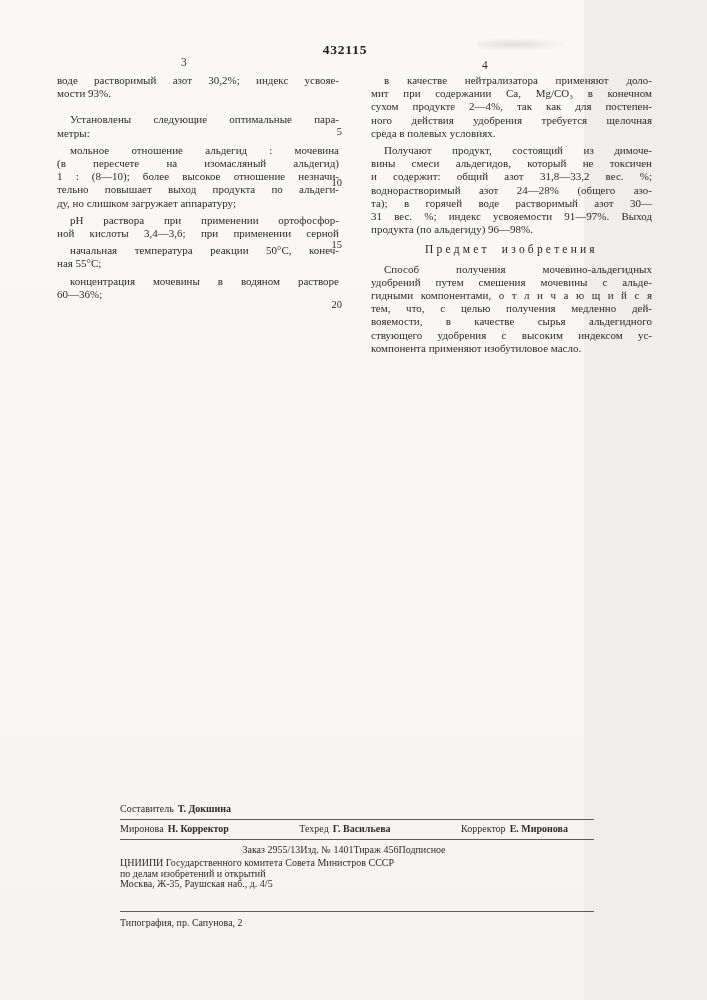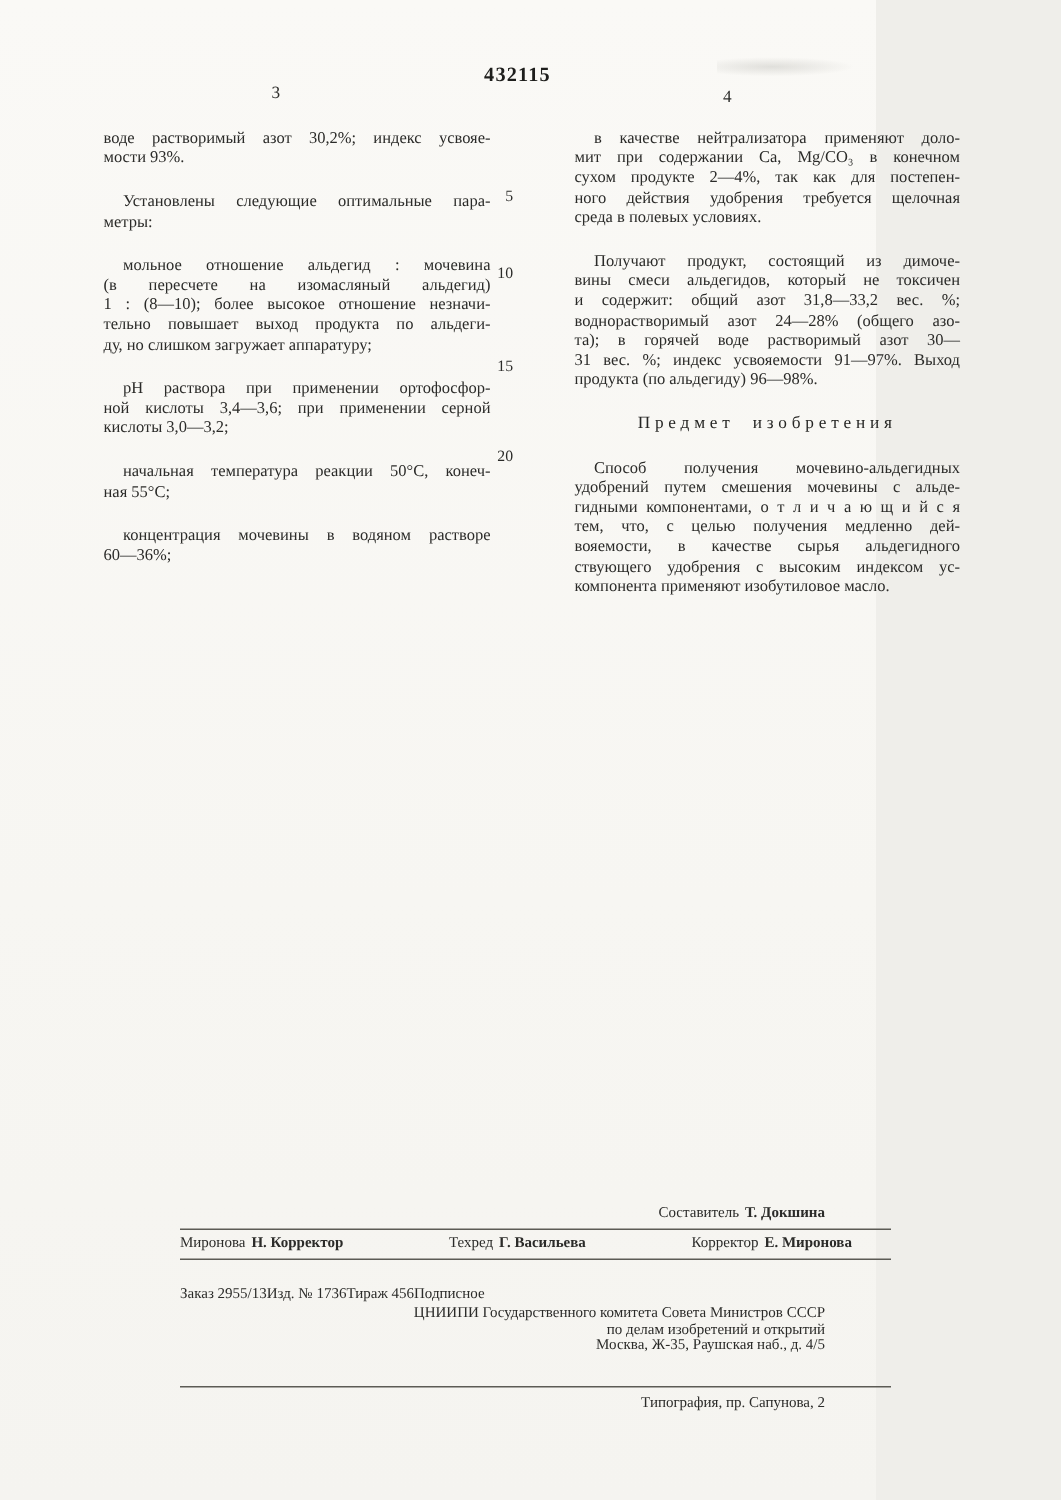--- a/index.html
+++ b/index.html
@@ -24,47 +24,47 @@
   .smudge {
     position:absolute; left:478px; top:38px; width:92px; height:13px;
     background:radial-gradient(ellipse at 40% 50%, rgba(120,120,112,0.20), rgba(120,120,112,0) 70%);
   }
   .col {
     position:absolute; top:70px;
     font-size:11px; line-height:13.2px; color:#2b2b29;
   }
   .col-left  { left:53px;  width:290px; }
   .col-right { left:367px; width:289px; }
-  .para { margin:16px; }
+  .para { margin:4px; }
   .para.gap-before { margin-top:13px; }
   .tline {
     text-align:justify; text-align-last:justify; -moz-text-align-last:justify;
   }
   .tline.last { text-align-last:left; -moz-text-align-last:left; }
   .para.indent .tline:first-child { text-indent:13px; }
   .claim-heading {
     text-align:center; font-size:11.5px; letter-spacing:3.2px;
     word-spacing:6px; margin:7px 0 6px 0; white-space:nowrap; color:#262624;
   }
   .gutter-num {
     position:absolute; left:320px; width:22px; text-align:right;
     font-size:10.5px; color:#2b2b29;
   }
   .g1 { top:126px; } .g2 { top:177px; } .g3 { top:239px; } .g4 { top:299px; }
 
   .footer {
     position:absolute; left:120px; top:803px; width:474px;
     font-size:10px; line-height:12px; color:#2b2b29;
   }
-  .f-center { width:430px; text-align:right; }
+  .f-center { width:430px; text-align:left; }
   .f-compiler { padding-bottom:4px; }
   .f-rule { border-top:1px solid #5c5b55; height:0; }
   .f-name { font-weight:700; margin-left:4px; }
   .f-editors { display:flex; justify-content:space-between; padding:3px 26px 4px 0; }
-  .f-order   { display:flex; justify-content:flex-start; padding:4px 26px 2px 0; line-height:11px;margin-top:13px; }
+  .f-order   { display:flex; justify-content:center; padding:4px 26px 2px 0; line-height:11px; }
   .f-org  { line-height:10.5px; padding-top:1px; padding-bottom:21px; }
   .f-printer { padding-top:5px; }
 </style>
 </head>
 <body>
 
 <div class="page">
 
   <div class="patent-number">432115</div>
   <div class="pagenum pagenum-left">3</div>
@@ -83,21 +83,20 @@
       <div class="para indent">
         <div class="tline">мольное отношение альдегид : мочевина</div>
         <div class="tline">(в пересчете на изомасляный альдегид)</div>
         <div class="tline">1 : (8—10); более высокое отношение незначи-</div>
         <div class="tline">тельно повышает выход продукта по альдеги-</div>
         <div class="tline last">ду, но слишком загружает аппаратуру;</div>
       </div>
       <div class="para indent">
         <div class="tline">pH раствора при применении ортофосфор-</div>
         <div class="tline">ной кислоты 3,4—3,6; при применении серной</div>
-        <div class="tline last">кислоты 3,0—3,2;</div>
       </div>
       <div class="para indent">
         <div class="tline">начальная температура реакции 50°С, конеч-</div>
         <div class="tline last">ная 55°С;</div>
       </div>
       <div class="para indent">
         <div class="tline">концентрация мочевины в водяном растворе</div>
         <div class="tline last">60—36%;</div>
       </div>
     </div>
@@ -157,21 +156,21 @@
       </span>
       <span>
         <span>Корректор</span><span class="f-name">Е. Миронова</span>
       </span>
     </div>
 
     <div class="f-rule"></div>
 
     <div class="f-order">
       <span>Заказ 2955/13</span>
-      <span>Изд. № 1736</span>
+      <span>Изд. № 1401</span>
       <span>Тираж 456</span>
       <span>Подписное</span>
     </div>
 
     <div class="f-center f-org">
       <div>ЦНИИПИ Государственного комитета Совета Министров СССР</div>
       <div>по делам изобретений и открытий</div>
       <div>Москва, Ж-35, Раушская наб., д. 4/5</div>
     </div>
 

